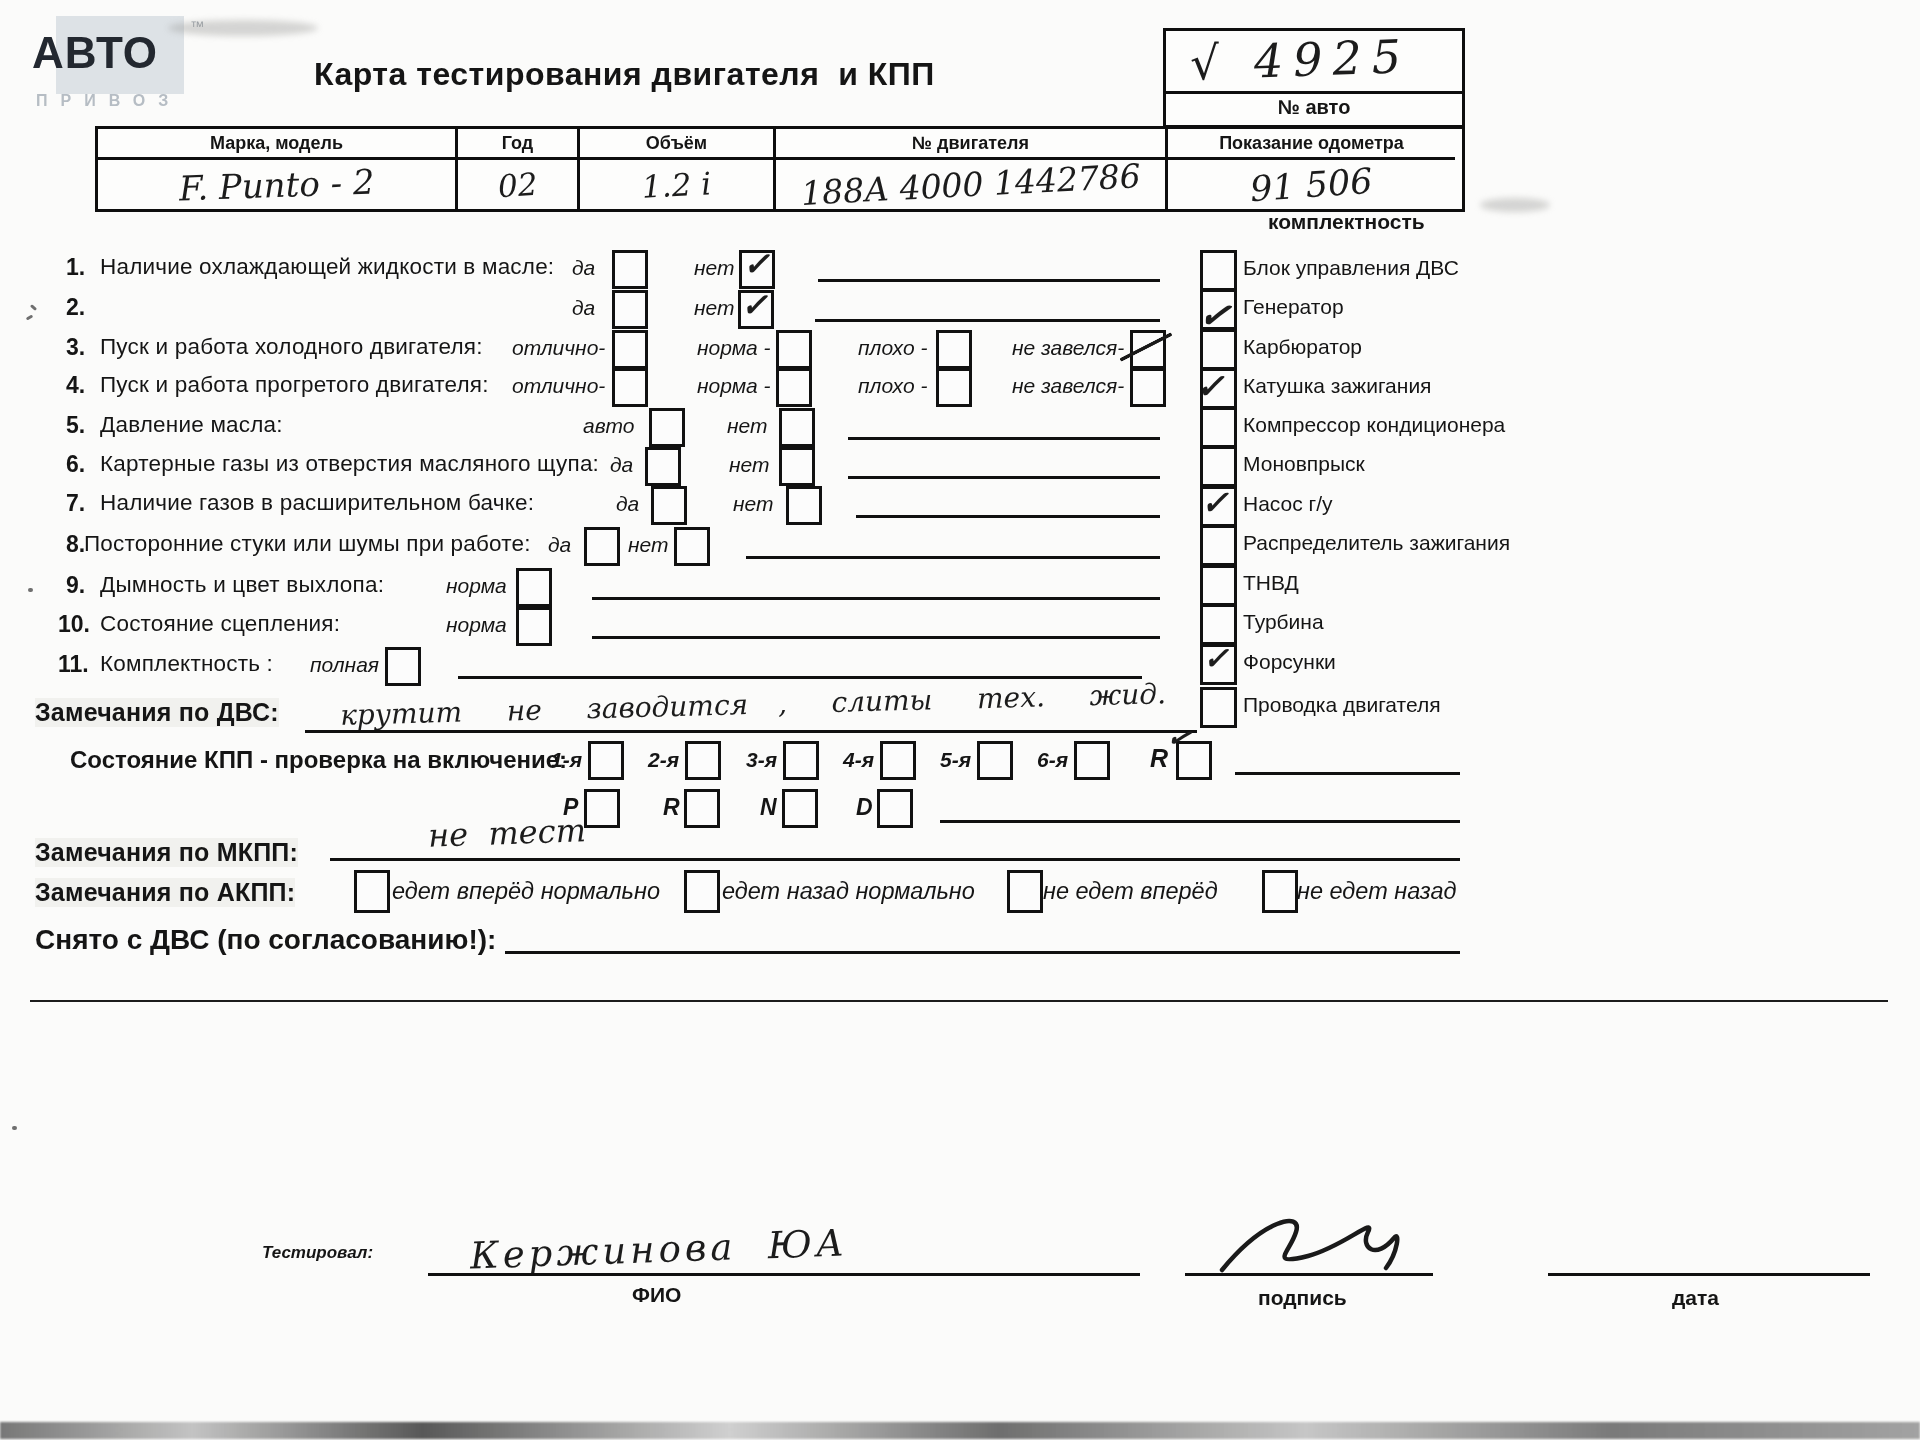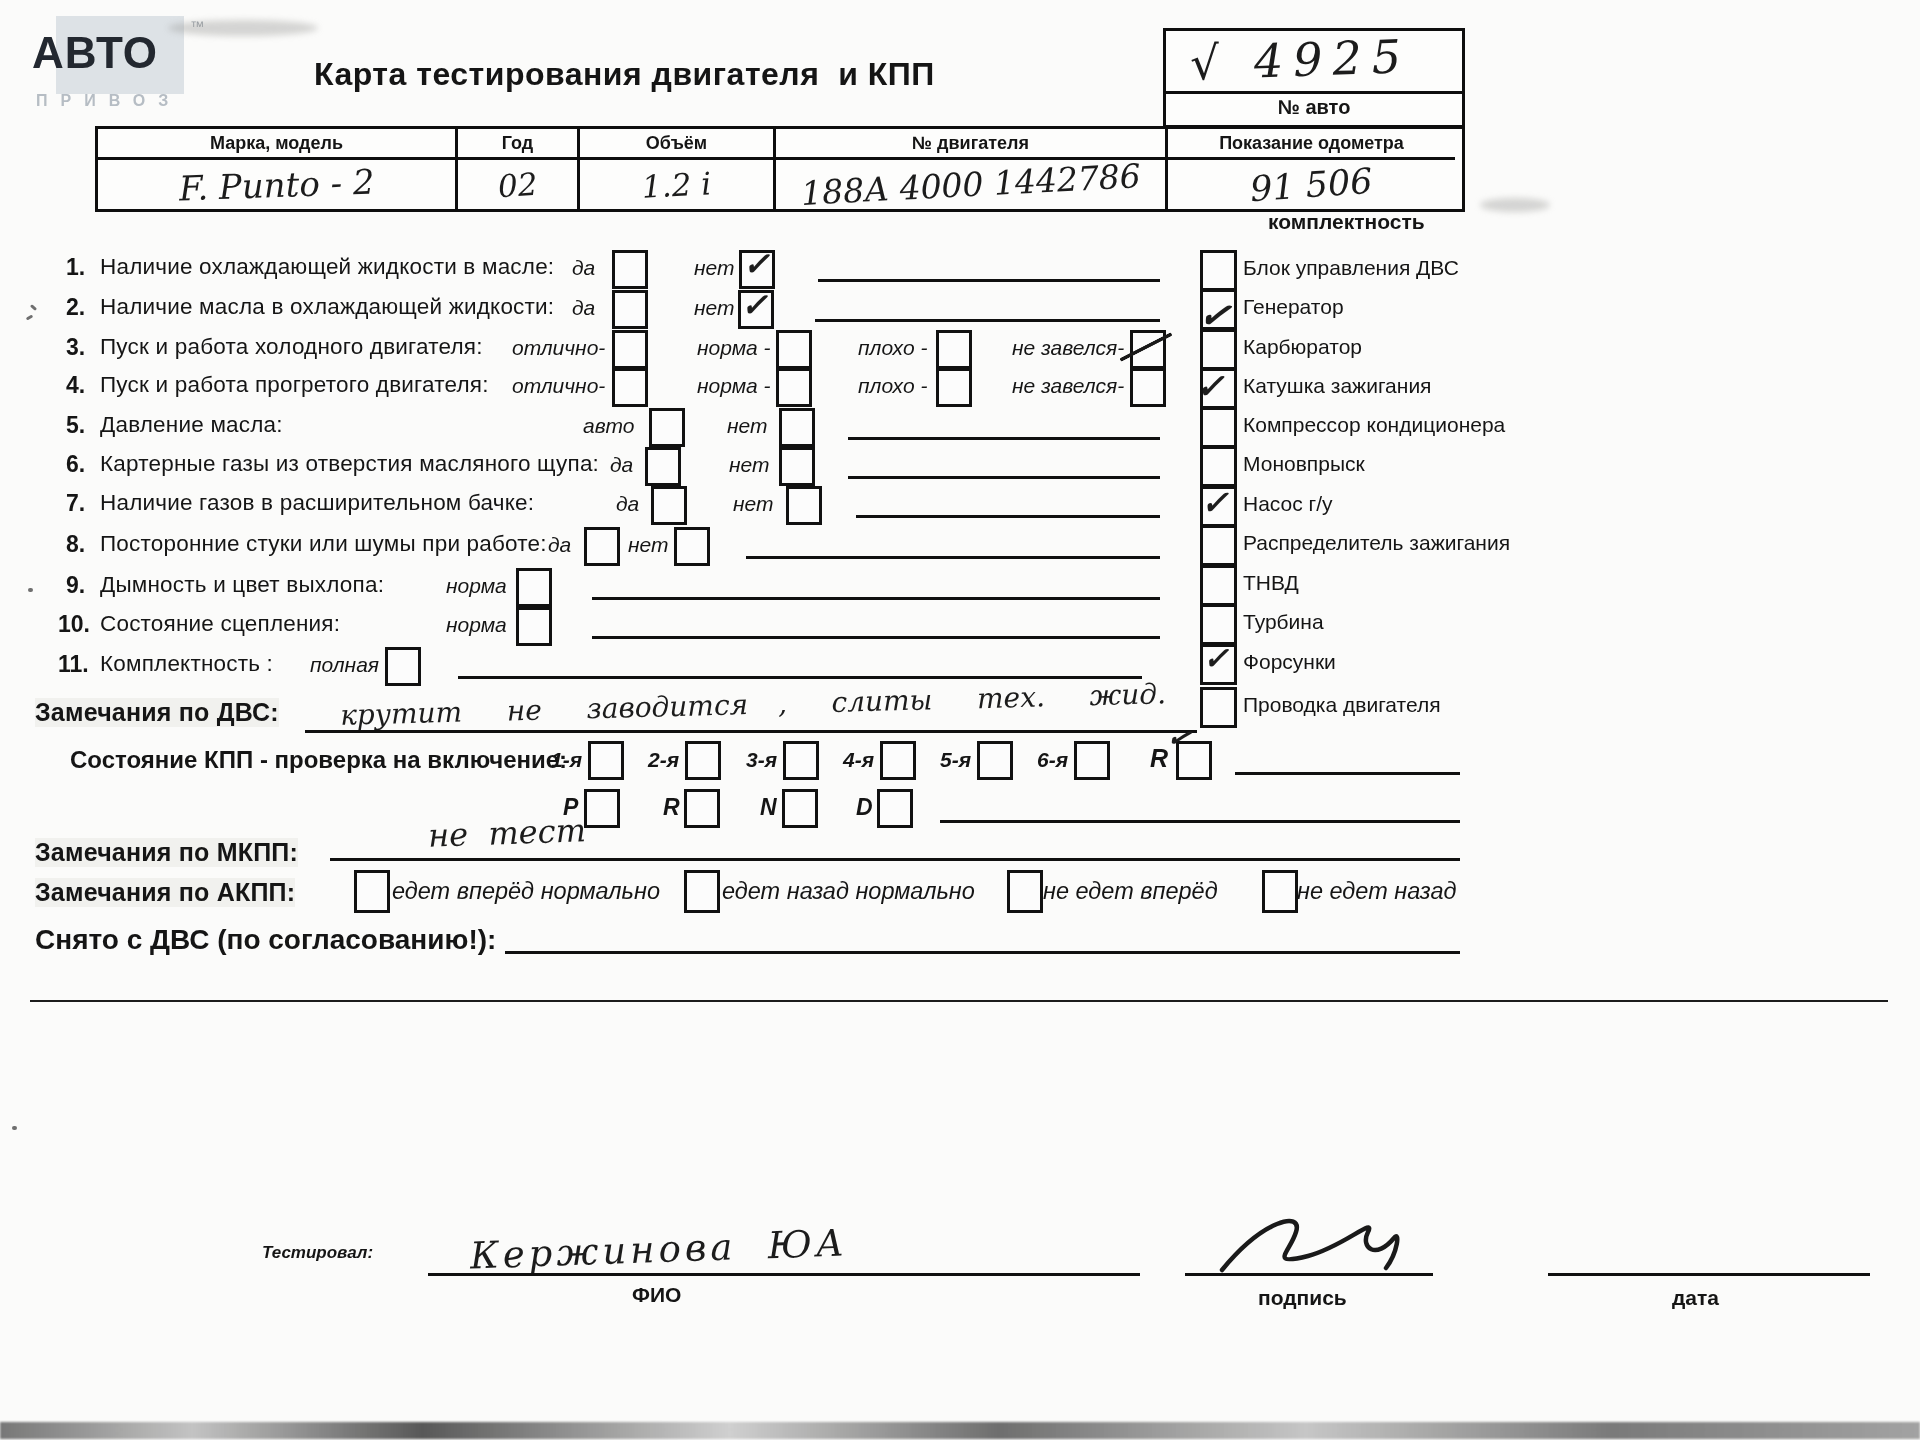--- a/index.html
+++ b/index.html
@@ -103,21 +103,20 @@
   <span class="abs t22" style="left:100px;top:254px">Наличие охлаждающей жидкости в масле:</span>
   <span class="abs it t21" style="left:572px;top:256px">да</span>
   <span class="cb" style="left:612px;top:250px"></span>
   <span class="abs it t21" style="left:694px;top:256px">нет</span>
   <span class="cb" style="left:739px;top:250px">
     <span class="tick" style="left:1px;top:-5px;font-size:32px">✓</span>
   </span>
   <div class="wline" style="left:818px;top:248px;width:342px;height:31px"></div>
 
   <span class="abs b t23" style="left:66px;top:294px">2.</span>
-  <span class="abs t22" style="left:100px;top:294px">Наличие масла в охлаждающей жидкости:</span>
   <span class="abs it t21" style="left:572px;top:296px">да</span>
   <span class="cb" style="left:612px;top:290px"></span>
   <span class="abs it t21" style="left:694px;top:296px">нет</span>
   <span class="cb" style="left:738px;top:290px">
     <span class="tick" style="left:0px;top:-4px;font-size:32px">✓</span>
   </span>
   <div class="wline" style="left:815px;top:288px;width:345px;height:31px"></div>
 
   <span class="abs b t23" style="left:66px;top:334px">3.</span>
   <span class="abs t22" style="left:100px;top:334px">Пуск и работа холодного двигателя:</span>
@@ -161,21 +160,21 @@
 
   <span class="abs b t23" style="left:66px;top:490px">7.</span>
   <span class="abs t22" style="left:100px;top:490px">Наличие газов в расширительном бачке:</span>
   <span class="abs it t21" style="left:616px;top:492px">да</span>
   <span class="cb" style="left:651px;top:486px"></span>
   <span class="abs it t21" style="left:733px;top:492px">нет</span>
   <span class="cb" style="left:786px;top:486px"></span>
   <div class="wline" style="left:856px;top:484px;width:304px;height:31px"></div>
 
   <span class="abs b t23" style="left:66px;top:531px">8.</span>
-  <span class="abs t22" style="left:100px;top:531px">Посторонние стуки или шумы при работе:</span>
+  <span class="abs t22" style="left:84px;top:531px">Посторонние стуки или шумы при работе:</span>
   <span class="abs it t21" style="left:548px;top:533px">да</span>
   <span class="cb" style="left:584px;top:527px"></span>
   <span class="abs it t21" style="left:628px;top:533px">нет</span>
   <span class="cb" style="left:674px;top:527px"></span>
   <div class="wline" style="left:746px;top:525px;width:414px;height:31px"></div>
 
   <span class="abs b t23" style="left:66px;top:572px">9.</span>
   <span class="abs t22" style="left:100px;top:572px">Дымность и цвет выхлопа:</span>
   <span class="abs it t21" style="left:446px;top:574px">норма</span>
   <span class="cb" style="left:516px;top:568px"></span>

